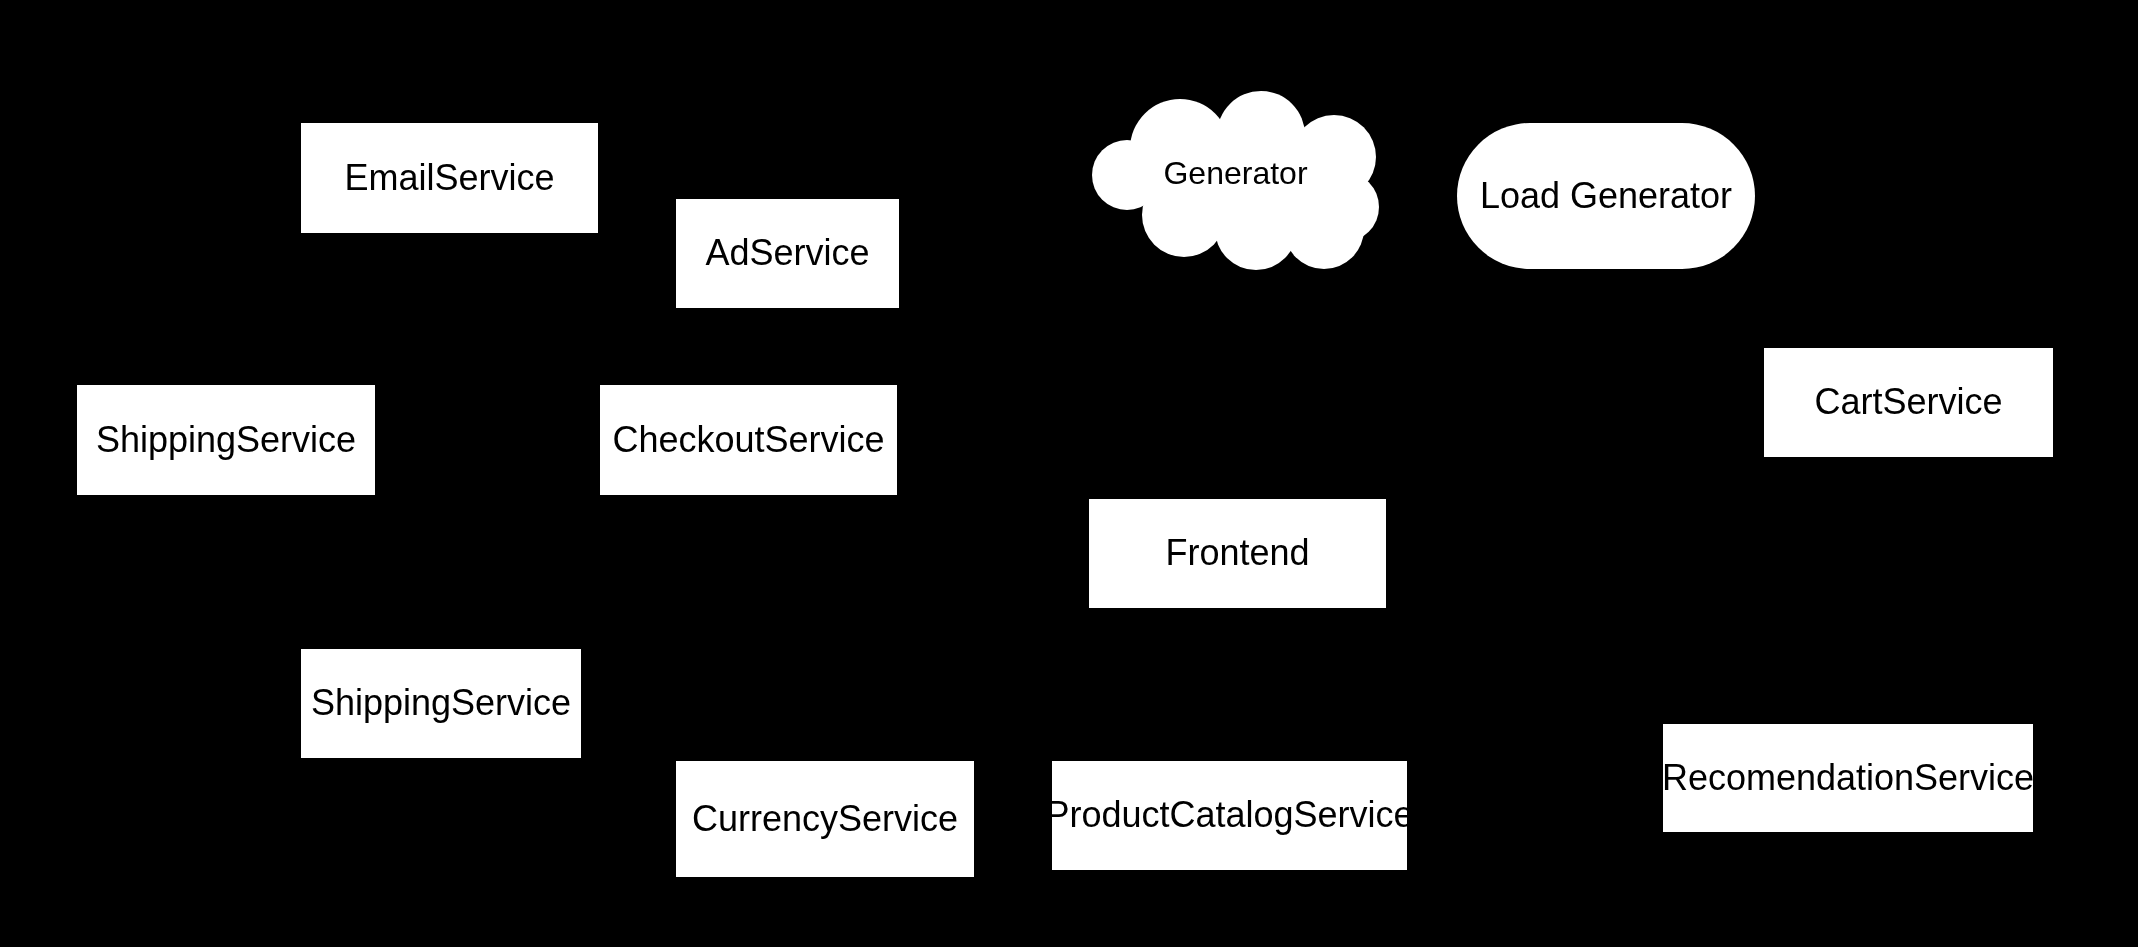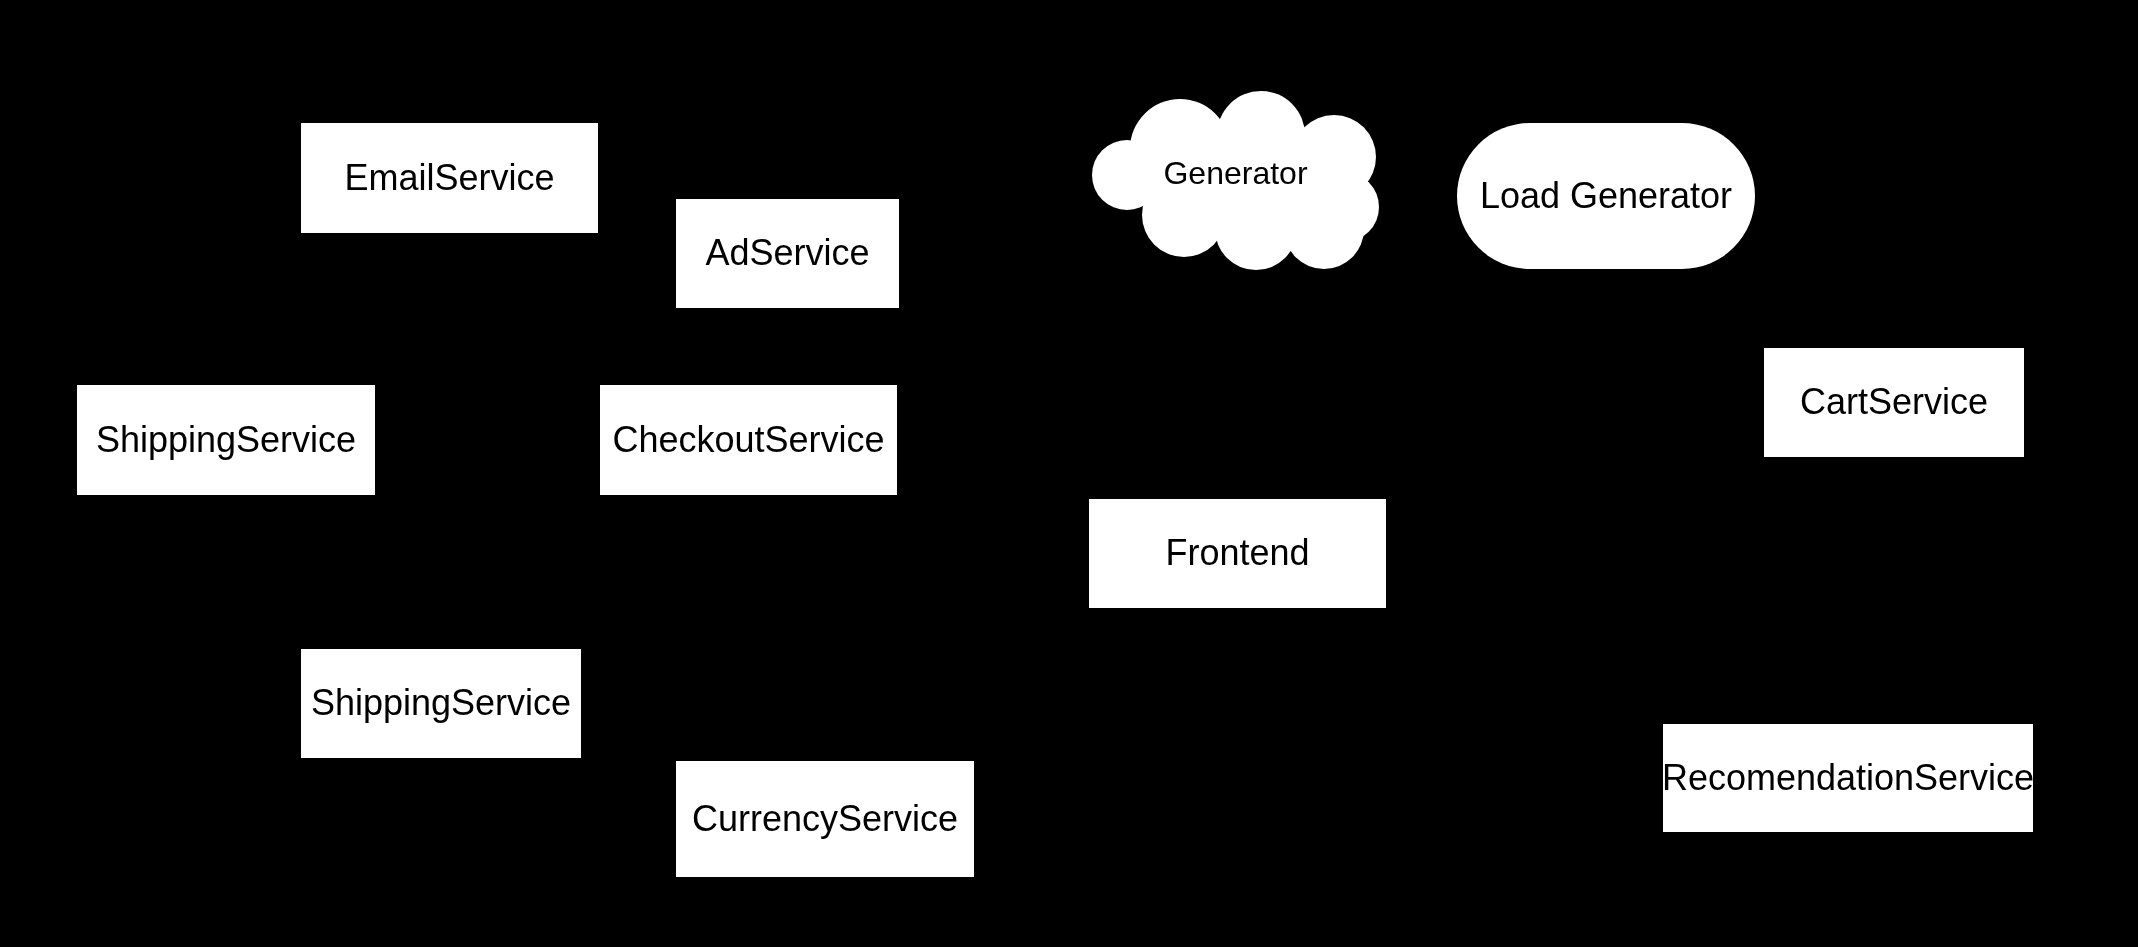--- a/index.html
+++ b/index.html
@@ -60,35 +60,38 @@
   </div>
 
   <div class="node rect" style="left:77px;top:385px;width:298px;height:110px">
     <span class="lbl">ShippingService</span>
   </div>
 
   <div class="node rect" style="left:600px;top:385px;width:297px;height:110px">
     <span class="lbl">CheckoutService</span>
   </div>
 
-  <div class="node rect" style="left:1764px;top:348px;width:260px;height:109px">
+  <div class="node rect" style="left:1764px;top:348px;width:289px;height:109px">
     <span class="lbl">CartService</span>
   </div>
 
   <div class="node rect" style="left:1089px;top:499px;width:297px;height:109px">
     <span class="lbl">Frontend</span>
   </div>
 
 
   <div class="node rect" style="left:301px;top:649px;width:280px;height:109px">
     <span class="lbl">ShippingService</span>
   </div>
 
   <div class="node rect" style="left:1663px;top:724px;width:370px;height:108px">
     <span class="lbl">RecomendationService</span>
   </div>
 
   <div class="node rect" style="left:676px;top:761px;width:298px;height:116px">
     <span class="lbl">CurrencyService</span>
   </div>
 
+  <div class="node rect" style="left:1052px;top:761px;width:355px;height:109px">
+    <span class="lbl">ProductCatalogService</span>
+  </div>
 
 </div>
 
 </body></html>

